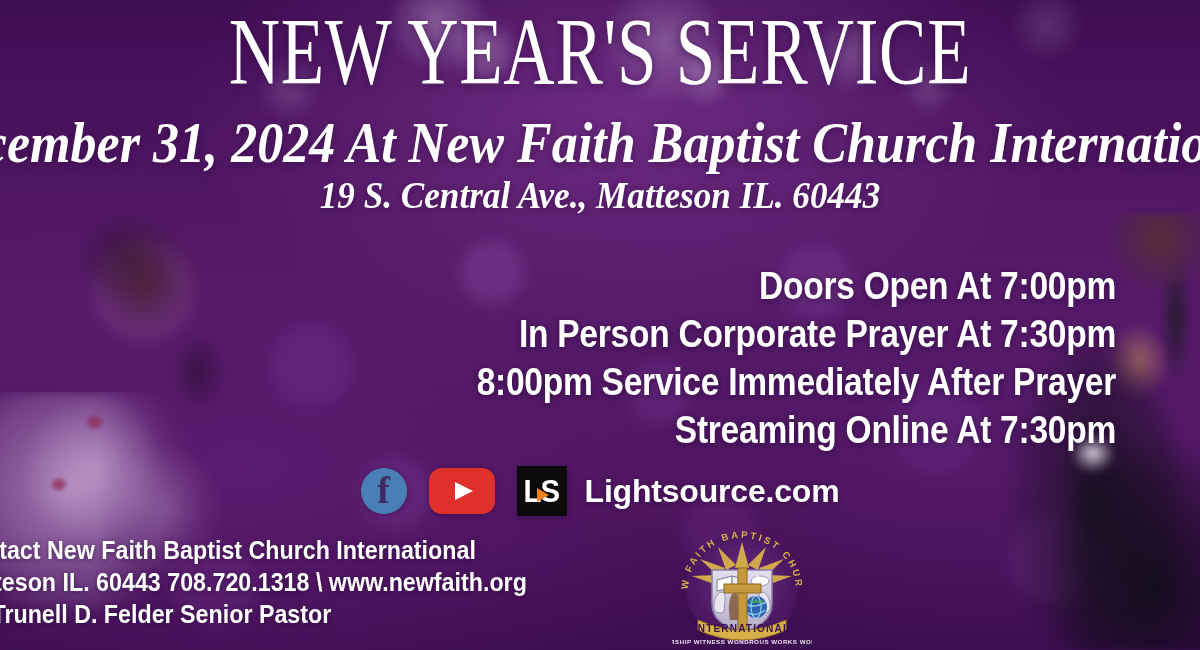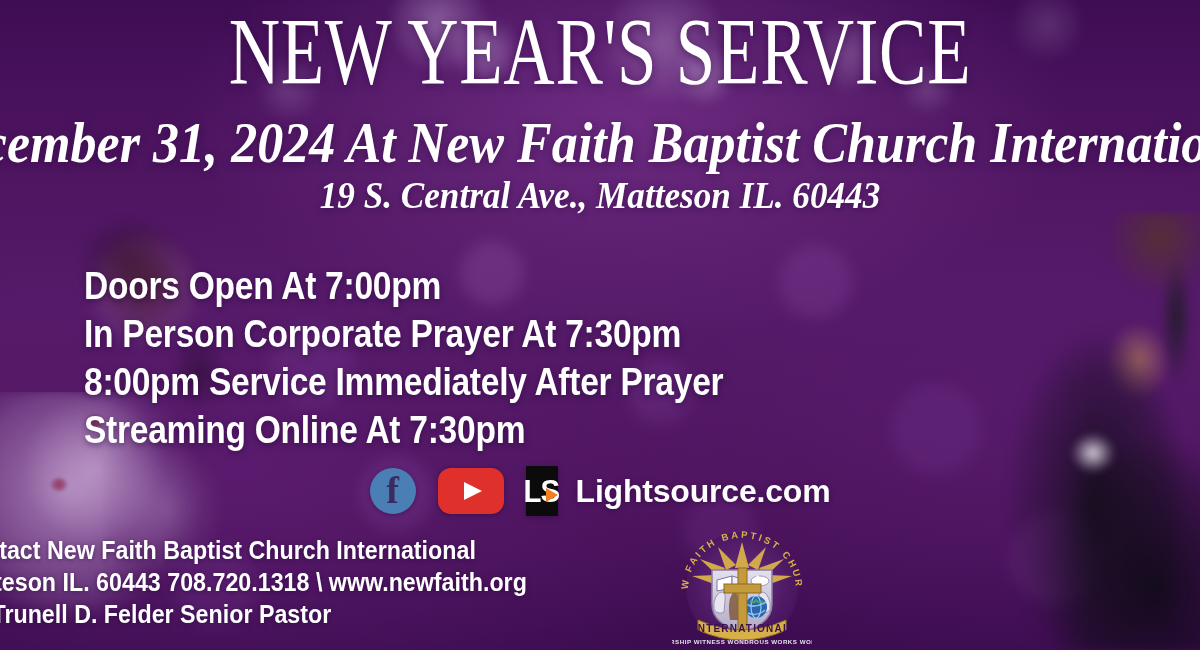--- a/index.html
+++ b/index.html
@@ -148,21 +148,21 @@
     font-size: 37px;
     line-height: 44px;
     white-space: nowrap;
     transform: scaleX(0.95);
     text-shadow: 0 2px 8px rgba(40,6,60,0.5);
   }
 
   .times {
     position: absolute;
     left: 0; right: 0; top: 262px;
-    text-align: left;
+    text-align: right;
   }
   .times div {
     color: #ffffff;
     font-family: "Liberation Sans", sans-serif;
     font-weight: bold;
     font-size: 39px;
     line-height: 48px;
     white-space: nowrap;
     transform: scaleX(0.86);
     letter-spacing: -0.3px;
@@ -206,21 +206,21 @@
   }
   .yt-icon::after {
     content: "";
     position: absolute;
     left: 26px; top: 14px;
     border-left: 18px solid #ffffff;
     border-top: 9px solid transparent;
     border-bottom: 9px solid transparent;
   }
   .ls-icon {
-    width: 32px; height: 50px;
+    width: 50px; height: 50px;
     background: #0b0b0b;
     position: relative;
     display: flex;
     align-items: center;
     justify-content: center;
     box-shadow: 0 1px 5px rgba(30,5,50,0.4);
   }
   .ls-icon .ls-text {
     color: #ffffff;
     font-family: "Liberation Sans", sans-serif;

